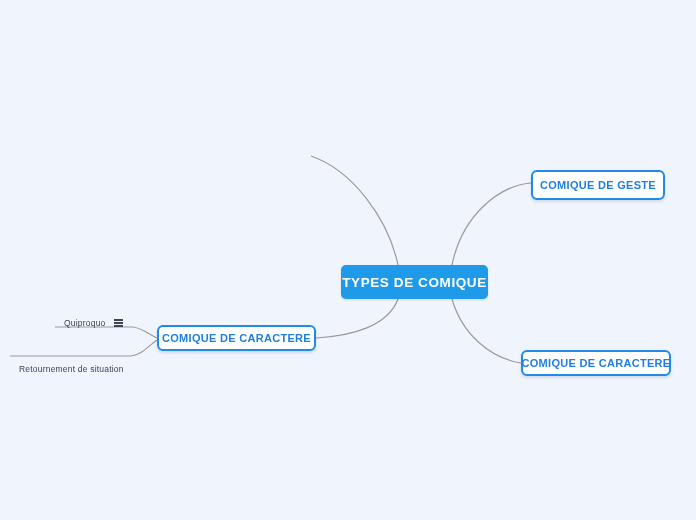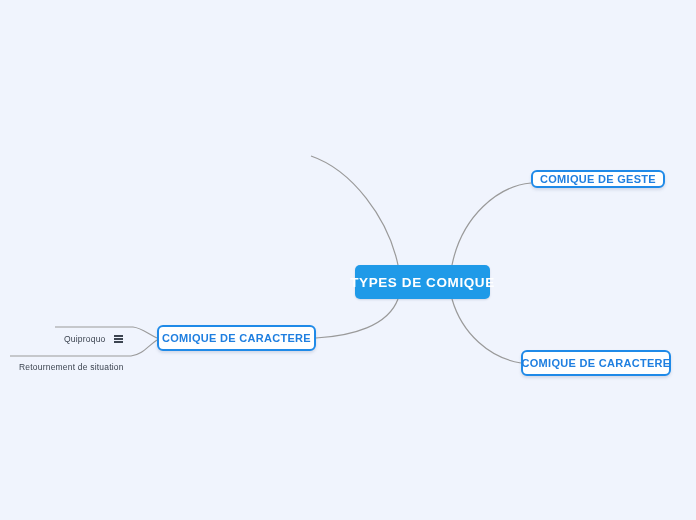--- a/index.html
+++ b/index.html
@@ -56,21 +56,20 @@
     box-shadow: 0 2px 3px rgba(70,90,130,0.17);
   }
   .subnode {
     position: absolute;
     display: flex;
     align-items: center;
     white-space: nowrap;
     font-size: 8.5px;
     color: #3c4450;
     letter-spacing: 0.2px;
-    margin-top: 16px;
   }
   .subnode-label {
     display: inline-block;
   }
   .hamburger-icon {
     display: inline-block;
     width: 9px;
     height: 9px;
     margin-left: 8px;
     position: relative;
@@ -103,43 +102,43 @@
 
     <path d="M 452 299 C 462 334 490 358 521 363" fill="none" stroke="#9a9a9a" stroke-width="1.2"></path>
 
     <path d="M 157 338 C 148 334 142 328 133 327" fill="none" stroke="#9a9a9a" stroke-width="1.1"></path>
     <line x1="55" y1="327" x2="133" y2="327" stroke="#9a9a9a" stroke-width="1.1"></line>
 
     <path d="M 157 340 C 148 346 142 355 131 356" fill="none" stroke="#9a9a9a" stroke-width="1.1"></path>
     <line x1="10" y1="356" x2="131" y2="356" stroke="#9a9a9a" stroke-width="1.1"></line>
   </svg>
 
-  <div class="node node-root" style="left:341px; top:265px; width:135px; height:34px;margin-left:14px;">
+  <div class="node node-root" style="left:341px; top:265px; width:147px; height:34px;">
     <span>TYPES DE COMIQUE</span>
   </div>
 
 
-  <div class="node node-branch" style="left:531px; top:170px; width:134px; height:18px;">
+  <div class="node node-branch" style="left:531px; top:170px; width:134px; height:30px;">
     <span>COMIQUE DE GESTE</span>
   </div>
 
   <div class="node node-branch" style="left:157px; top:325px; width:159px; height:26px;">
     <span>COMIQUE DE CARACTERE</span>
   </div>
 
   <div class="node node-branch" style="left:521px; top:350px; width:150px; height:26px;">
     <span>COMIQUE DE CARACTERE</span>
   </div>
 
   <div class="subnode" style="left:64px; top:318px;">
     <span class="subnode-label">Quiproquo</span>
     <span class="hamburger-icon">
       <i></i>
         <i></i>
         <i></i>
     </span>
   </div>
 
-  <div class="subnode" style="left:19px; top:346px;justify-content:flex-end;">
+  <div class="subnode" style="left:19px; top:364px;justify-content:flex-end;">
     <span class="subnode-label">Retournement de situation</span>
   </div>
 
 </div>
 
 </body></html>

